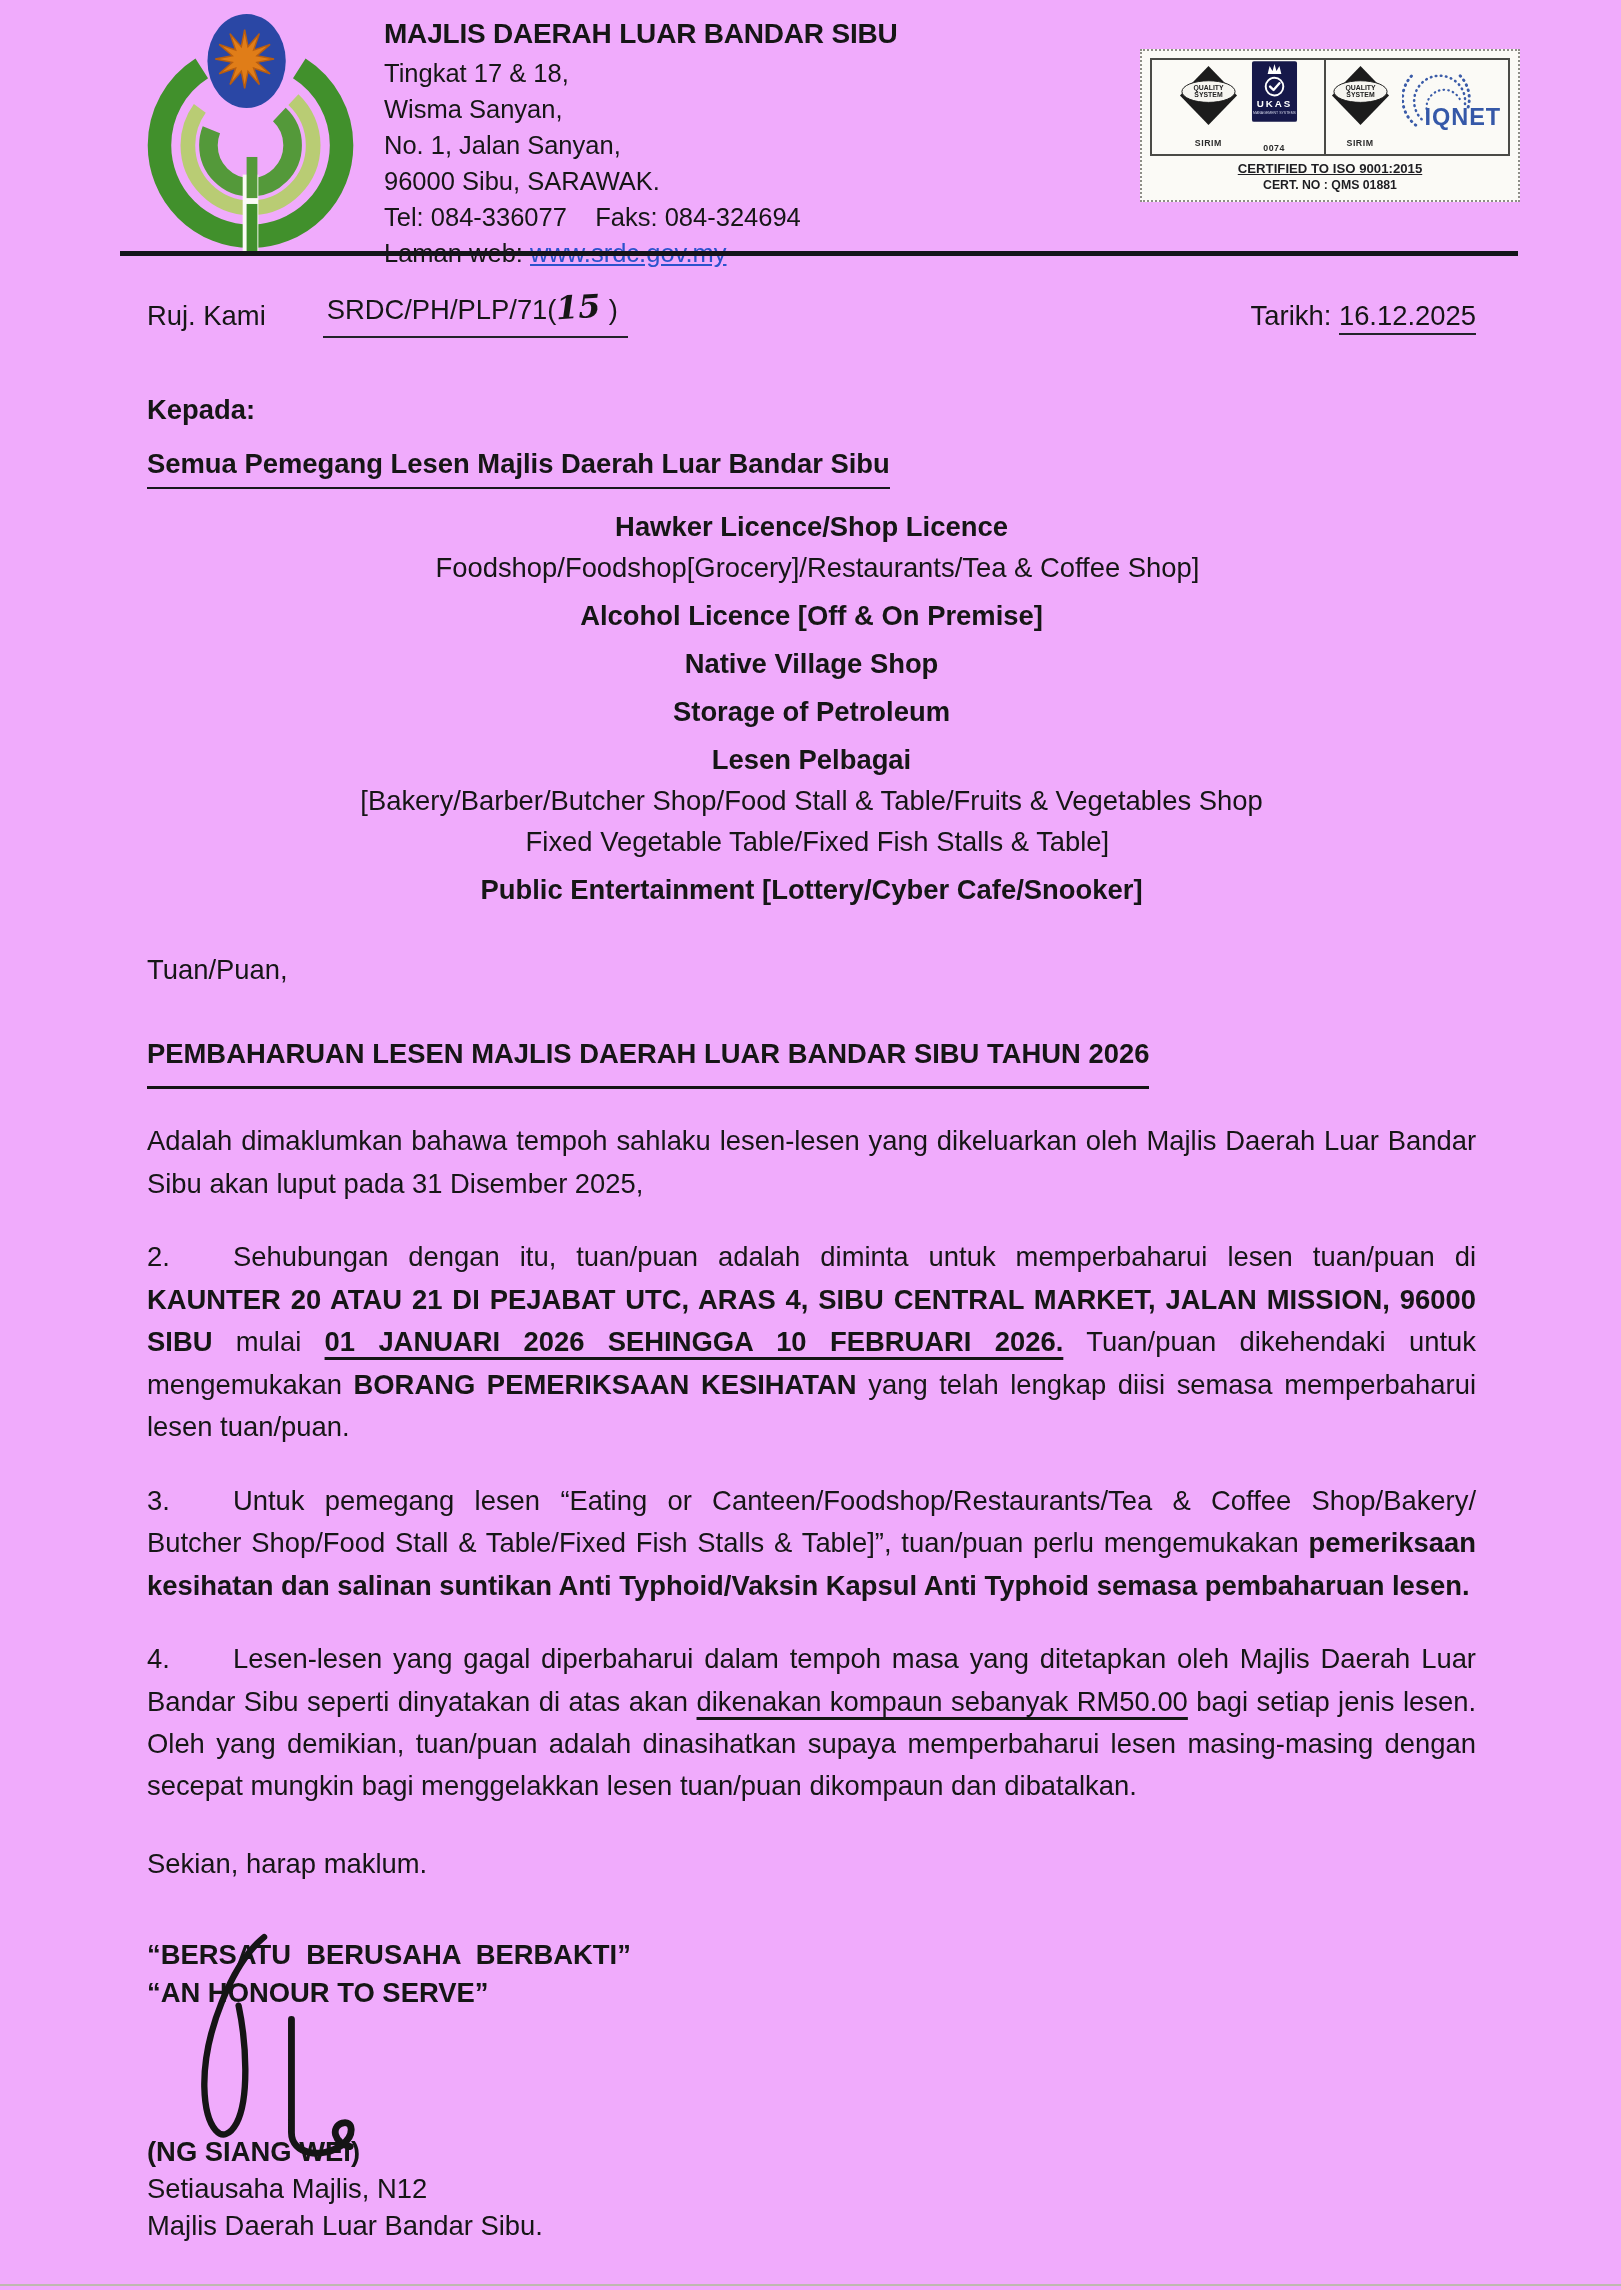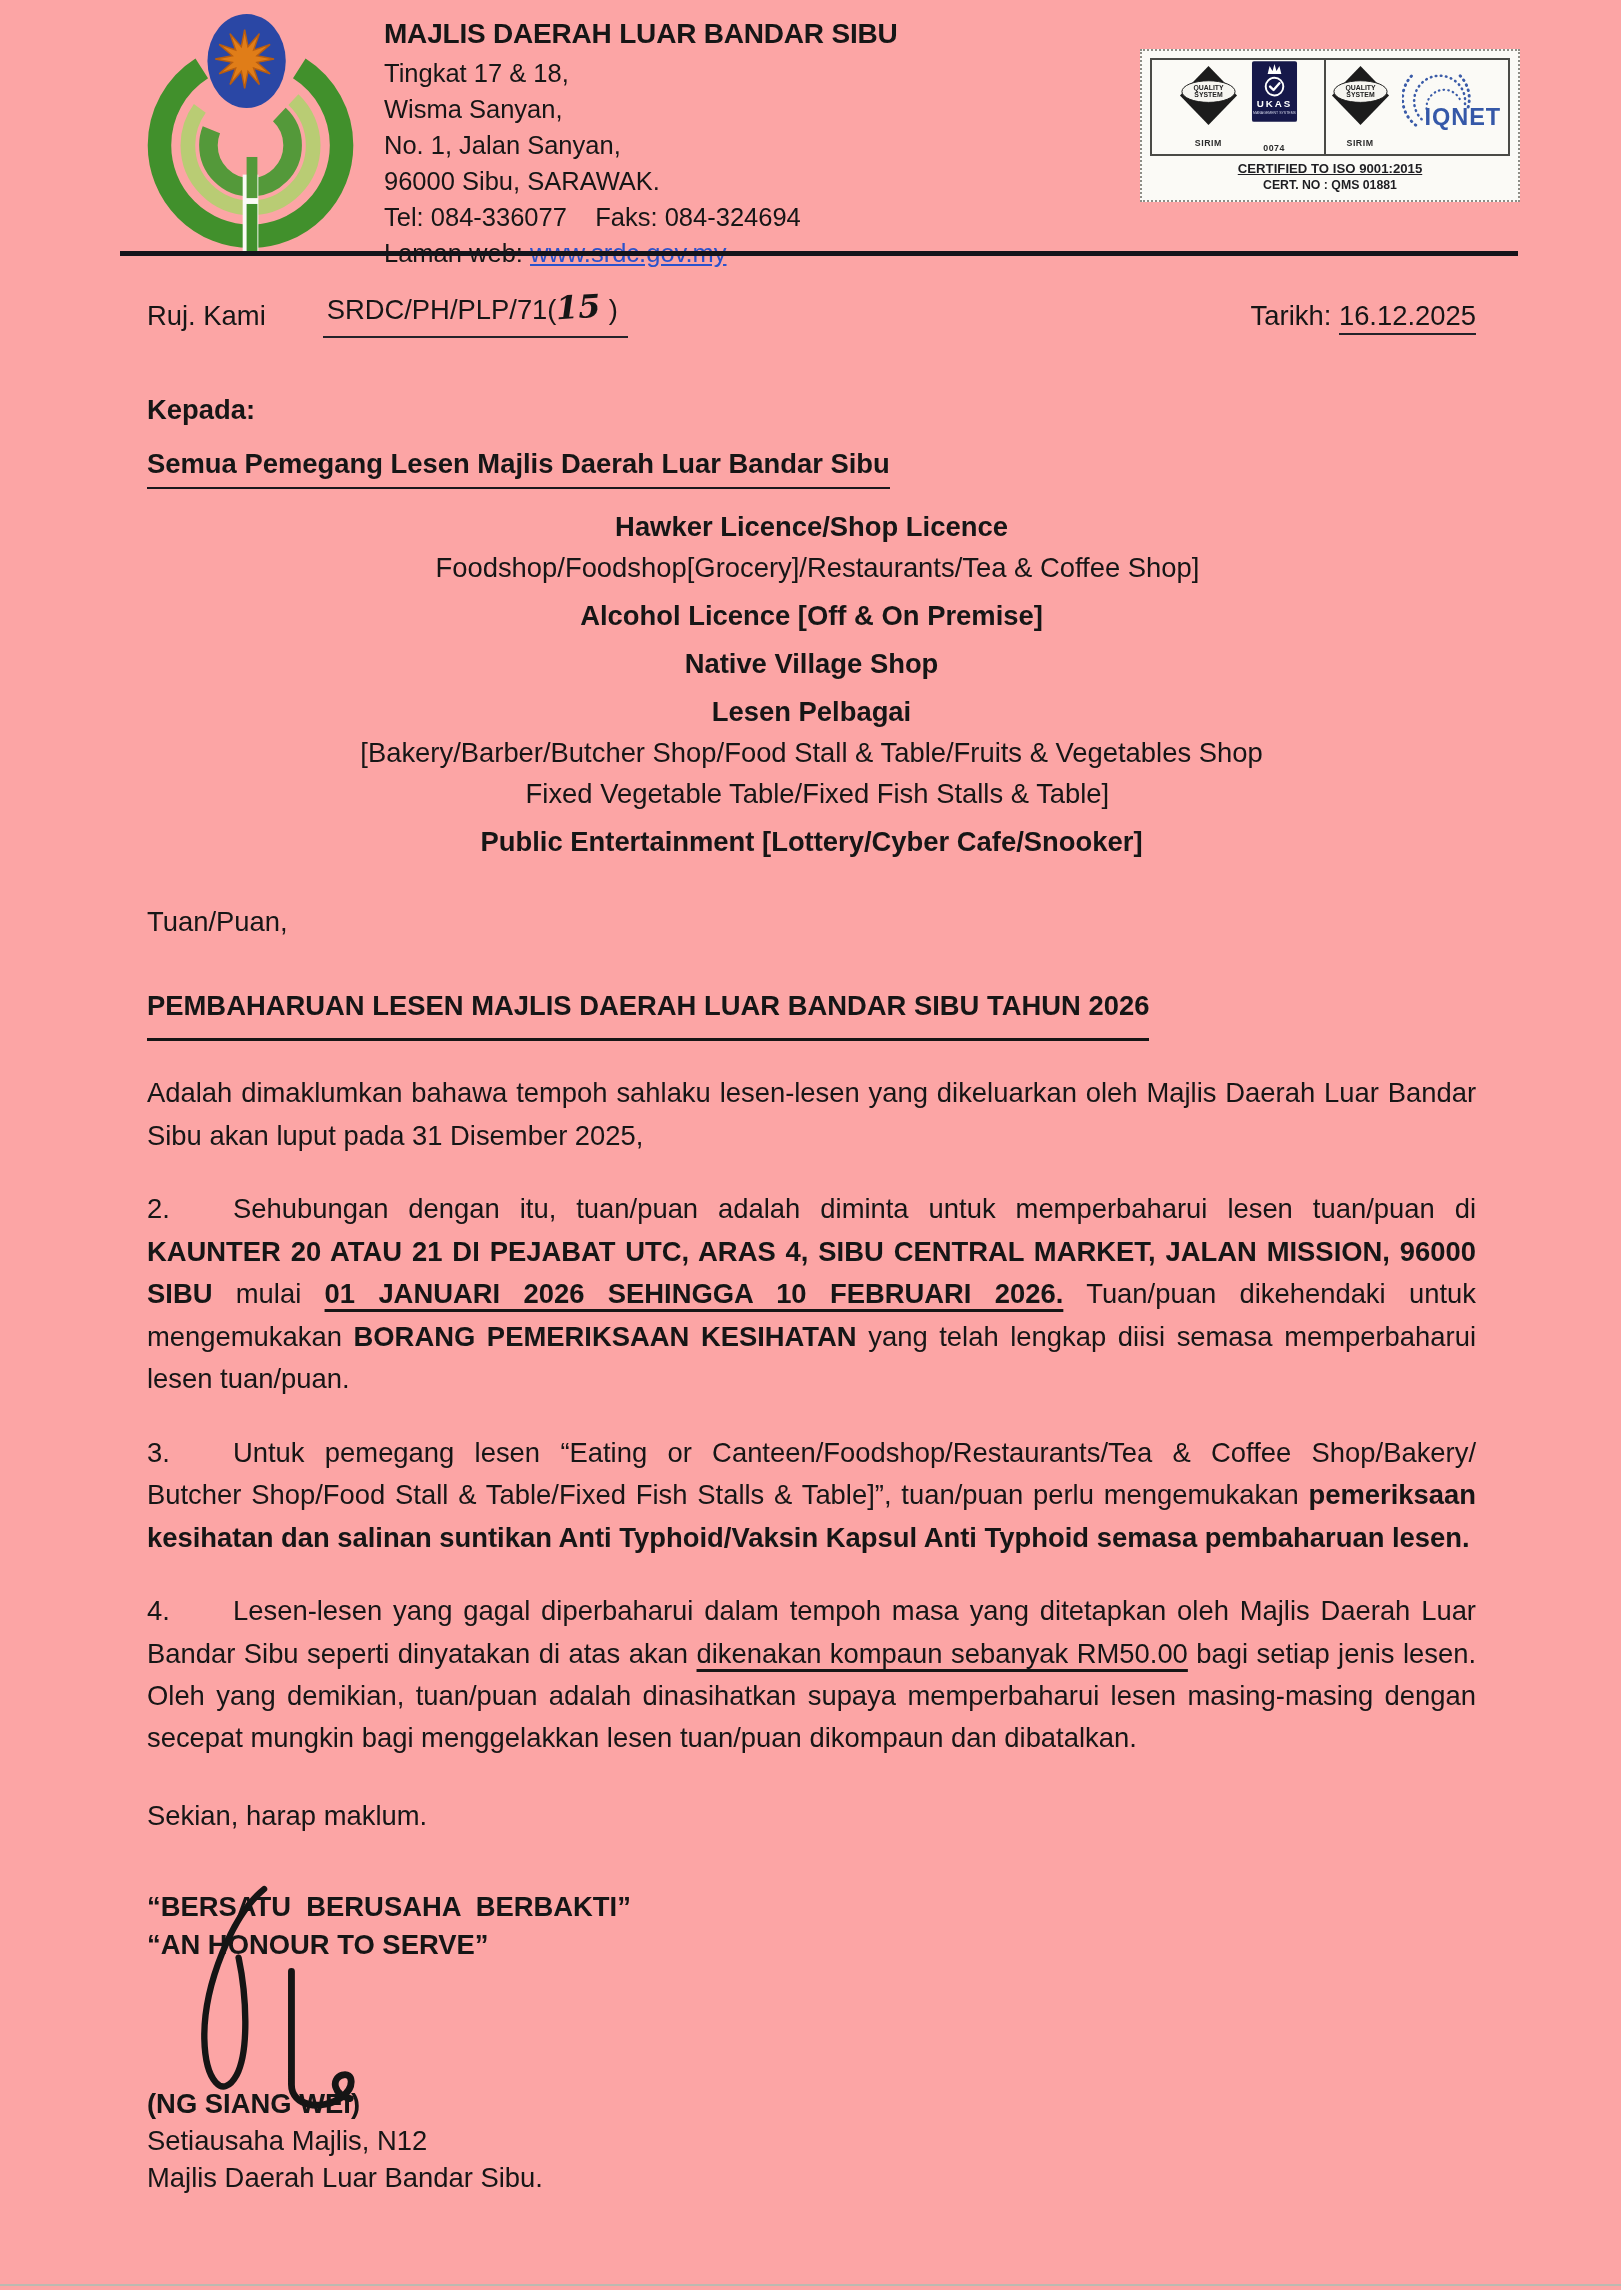--- a/index.html
+++ b/index.html
@@ -1,16 +1,16 @@
 <!DOCTYPE html>
 <html><head>
 <meta charset="utf-8">
 <style>
   html,body{margin:0;padding:0;background:#6e6e6e;}
-  .page{position:relative;width:1621px;height:2291px;margin:0 auto;background:#fca5a5;
+  .page{position:relative;width:1621px;height:2291px;margin:0 auto;background:#f0abfc;
         font-family:"Liberation Sans",sans-serif;color:#161616;overflow:hidden;}
 
   
   .logo{position:absolute;left:135px;top:9.8px;width:233px;height:245px;}
   .header-text{position:absolute;left:384px;top:15.7px;font-size:25.5px;line-height:36px;}
   .org-name{font-size:28px;font-weight:700;letter-spacing:-0.2px;margin-bottom:2.9px;}
   .web-link{text-decoration:underline;cursor:pointer;}
 
   .badges{position:absolute;left:1140px;top:49px;width:380px;border:2px dotted #8d8d86;
           padding:6.9px 7.8px 5.9px 7.8px;box-sizing:border-box;background:#fbfaf6;}
@@ -163,20 +163,21 @@
       </div>
     </div>
 
     <div class="kepada">Kepada:</div>
     <div><span class="addressee">Semua Pemegang Lesen Majlis Daerah Luar Bandar Sibu</span></div>
 
     <div class="lic-line b lic-group">Hawker Licence/Shop Licence</div>
     <div class="lic-line indent1">Foodshop/Foodshop[Grocery]/Restaurants/Tea &amp; Coffee Shop]</div>
     <div class="lic-line b lic-group">Alcohol Licence [Off &amp; On Premise]</div>
     <div class="lic-line b lic-group">Native Village Shop</div>
+    <div class="lic-line b lic-group">Storage of Petroleum</div>
     <div class="lic-line b lic-group">Lesen Pelbagai</div>
     <div class="lic-line">[Bakery/Barber/Butcher Shop/Food Stall &amp; Table/Fruits &amp; Vegetables Shop</div>
     <div class="lic-line indent1">Fixed Vegetable Table/Fixed Fish Stalls &amp; Table]</div>
     <div class="lic-line b lic-group">Public Entertainment [Lottery/Cyber Cafe/Snooker]</div>
 
     <div class="salutation">Tuan/Puan,</div>
 
     <div><span class="subject">PEMBAHARUAN LESEN MAJLIS DAERAH LUAR BANDAR SIBU TAHUN 2026</span></div>
 
     <div class="para">Adalah dimaklumkan bahawa tempoh sahlaku lesen-lesen yang dikeluarkan oleh Majlis Daerah Luar Bandar Sibu akan luput pada 31 Disember 2025,</div>

